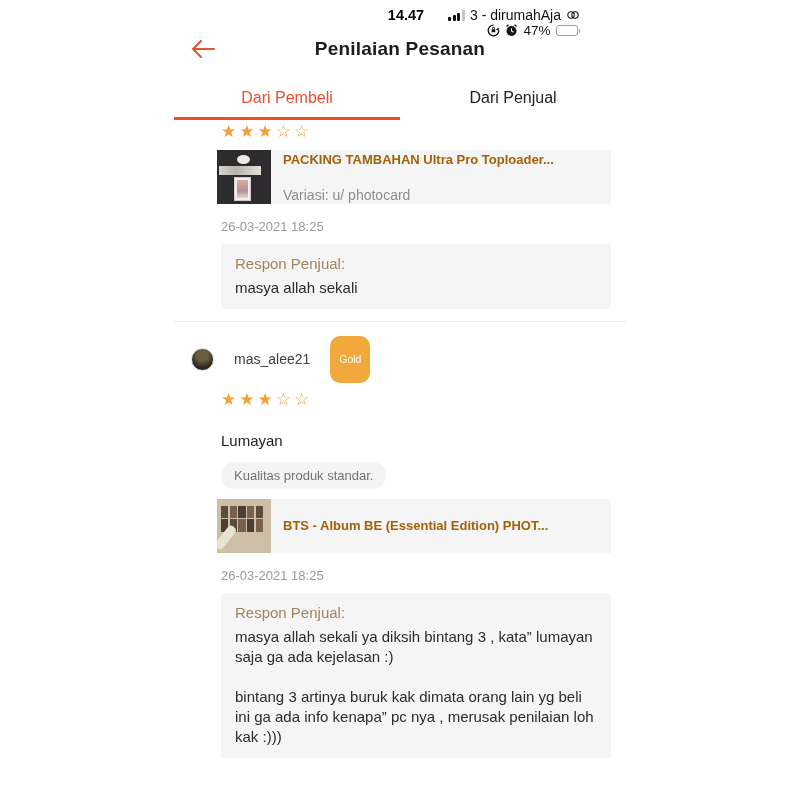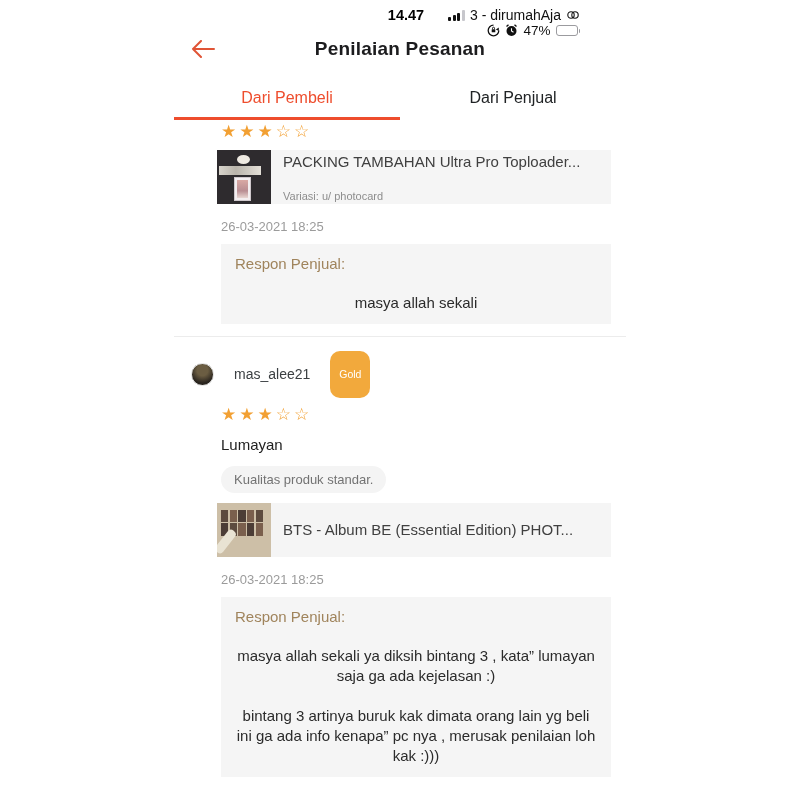--- a/index.html
+++ b/index.html
@@ -47,43 +47,43 @@
   
   .stars { font-size:17px; letter-spacing:3px; color:#f2a033; line-height:1; }
   .review-1 { padding-top:3px; }
   .indent { margin-left:47px; }
   .card {
     margin-left:43px; width:394px; height:54px;
     background:#f5f5f5; display:flex; align-items:center; margin-top:10px;
   }
   .thumb { width:54px; height:54px; flex:0 0 54px; position:relative; overflow:hidden; }
   .card-text { padding:0 12px; min-width:0; }
-  .prod-title { font-size:15px; color:#404040; white-space:nowrap; overflow:hidden; }
-  .prod-var { font-size:11px; color:#8d8d8d; margin-top:20px; white-space:nowrap; overflow:hidden; }
+  .prod-title { font-size:13px; color:#a16207; white-space:nowrap; overflow:hidden;font-weight:bold; }
+  .prod-var { font-size:14px; color:#8d8d8d; margin-top:20px; white-space:nowrap; overflow:hidden; }
   .date { font-size:13px; color:#9b9b9b; margin-top:15px; }
   .respon { margin-left:47px; width:390px; background:#f5f5f5; padding:11px 14px; margin-top:10px; }
   .respon-label { font-size:15px; color:#a0845c; }
-  .respon-text { font-size:15px; color:#2b2b2b; line-height:20px; margin-top:21px;text-align:center; }
+  .respon-text { font-size:15px; color:#2b2b2b; line-height:20px; margin-top:6px; }
   .respon-text p + p { margin-top:20px; }
   .divider { border:none; border-top:1px solid #ececec; margin-top:12px; }
 
   .review-2 { padding-top:14px; }
   .user-row { display:flex; align-items:center; margin-left:17px; gap:20px; }
   .avatar {
     width:23px; height:23px; border-radius:50%;
     background:radial-gradient(circle at 50% 30%, #6b5d42 0 30%, #2a251f 70%);
     border:1px solid #e0e0e0;
   }
   .username { font-size:14px; color:#3c4043; }
   .gold-badge {
     background:#f2a93c; color:#fff; font-size:10.5px;
     padding:17px 9px; border-radius:10px; line-height:1.2;
   }
   .stars-row2 { margin-left:47px; margin-top:8px; }
-  .comment { margin-left:47px; margin-top:13px; font-size:15px; color:#222; }
+  .comment { margin-left:47px; margin-top:24px; font-size:15px; color:#222; }
   .tag {
     display:inline-block; margin-left:47px; margin-top:13px;
     background:#f4f4f4; color:#737373; font-size:13px;
     padding:6px 13px; border-radius:14px;
   }
 
   
   .t1 { background:#2e2b2e; }
   .t1 .oval { position:absolute; top:5px; left:20px; width:13px; height:9px; background:#efeae2; border-radius:50%; }
   .t1 .strip { position:absolute; top:16px; left:2px; width:42px; height:9px; background:linear-gradient(90deg,#d8d4cc,#b9b4ab 40%,#e4e0d8); }

